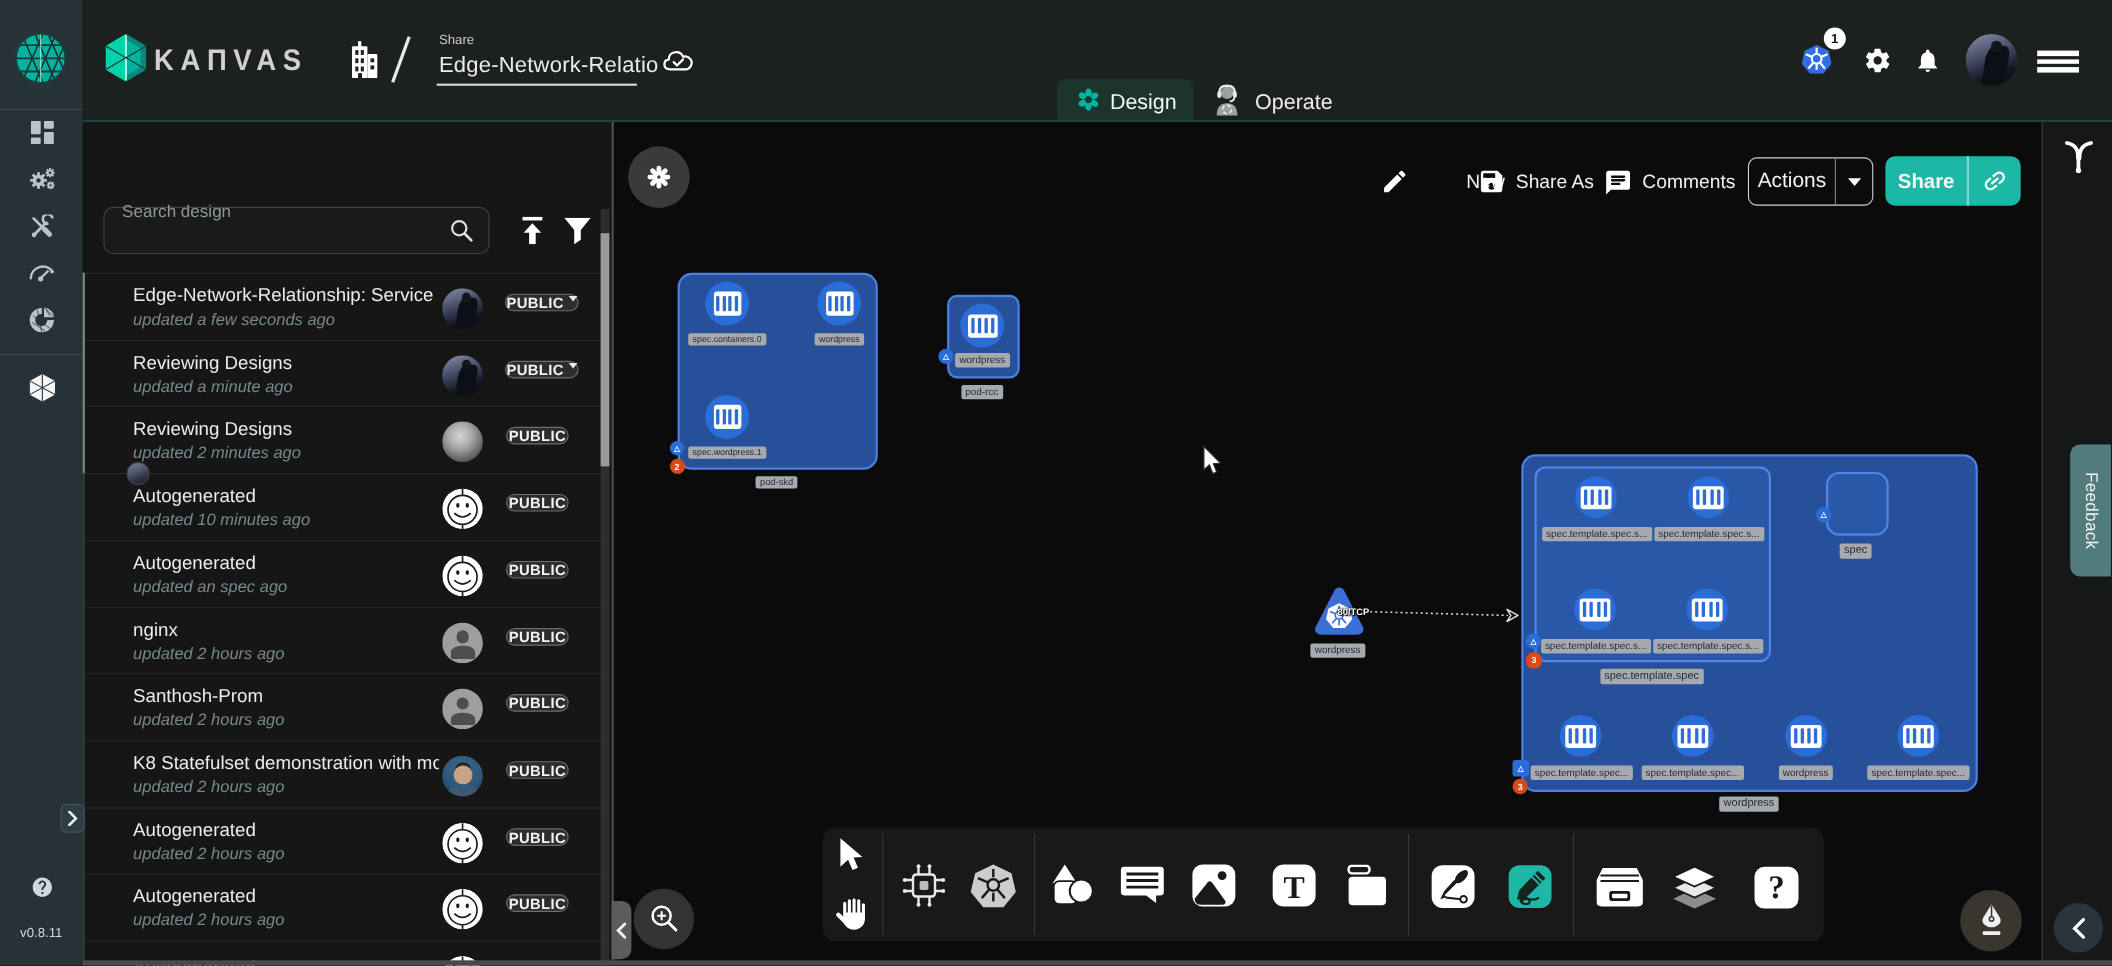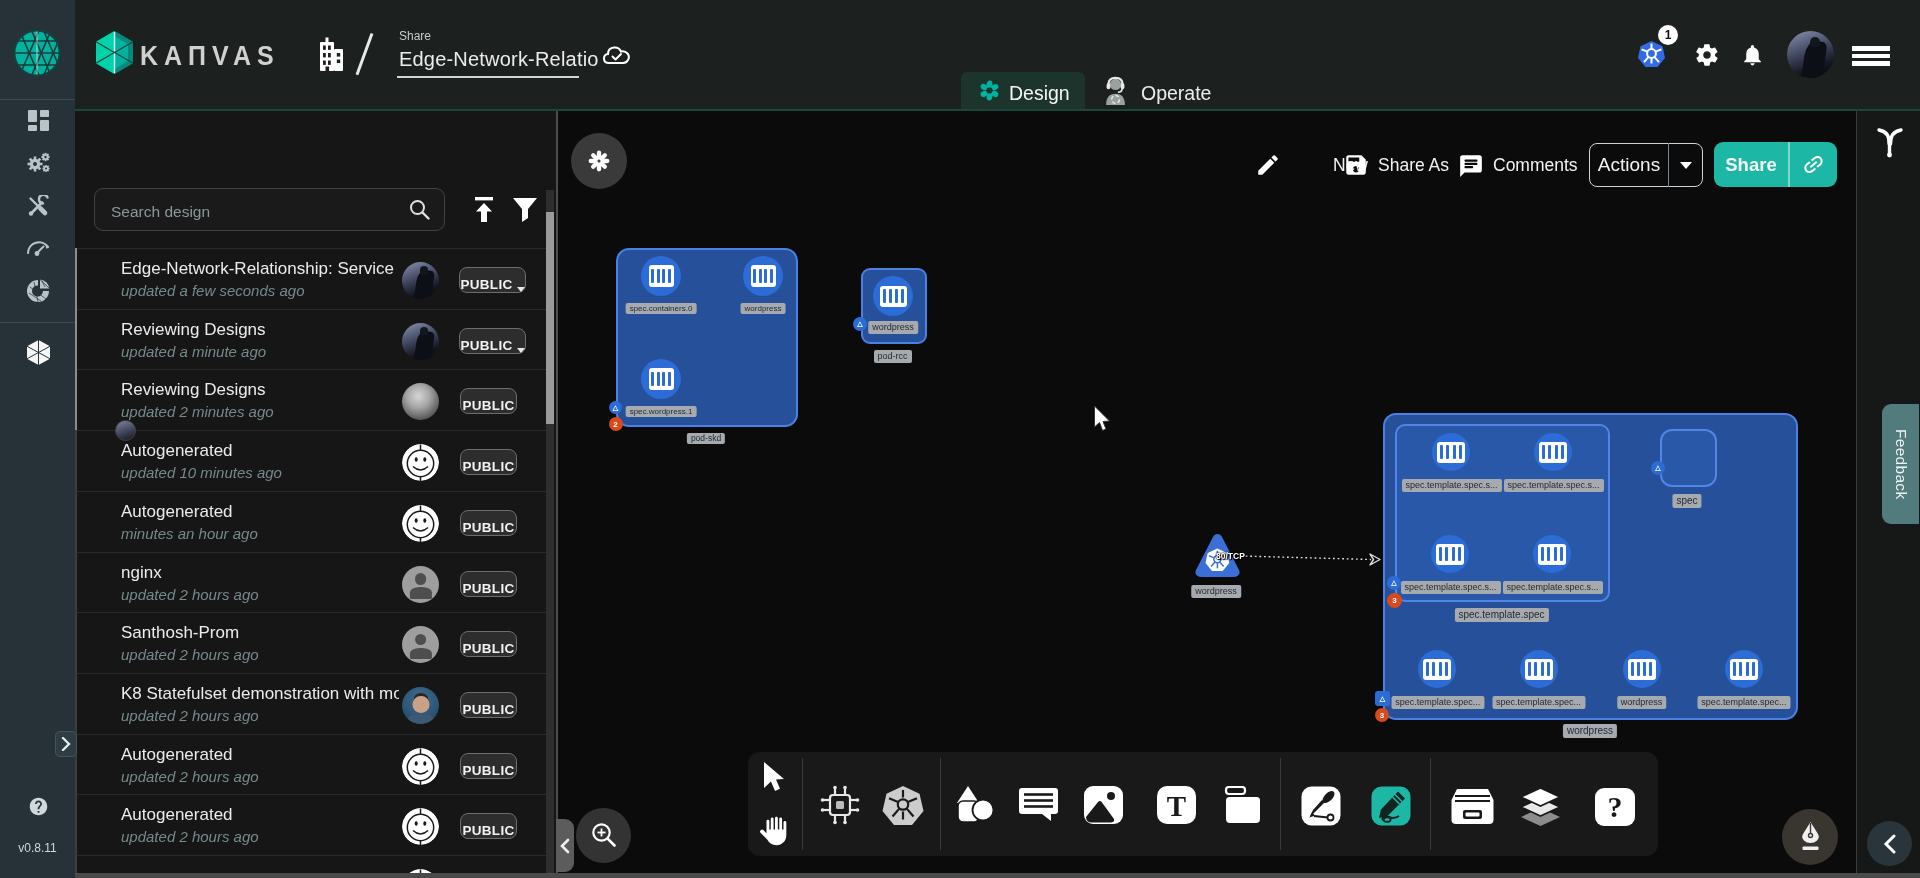--- a/index.html
+++ b/index.html
@@ -22,21 +22,21 @@
 .kg i{width:3px;height:64%;background:#2b6cd6;border-radius:1px}
 .chip{position:absolute;background:#a6aaae;color:#222a33;padding:0 4px;border-radius:2px;transform:translateX(-50%);white-space:nowrap;font-size:9px;line-height:13px}
 .bdg{position:absolute;border-radius:50%;display:flex;align-items:center;justify-content:center;color:#fff;font-weight:bold}
 .bdg.blue{background:#2b6cd6}
 .bdg.red{background:#d8491b}
 
 .row{position:absolute;left:0;width:472px;height:61px;border-top:1px solid #2a2a2a}
 .rt{position:absolute;left:46px;top:10px;font-size:17px;color:#ececec;white-space:nowrap;overflow:hidden;width:278px}
 .rs{position:absolute;left:46px;top:33px;font-size:15px;font-style:italic;color:#76898c;white-space:nowrap}
 .rav{position:absolute;left:327px;top:13px;width:37px;height:37px;border-radius:50%;overflow:hidden}
-.pub{position:absolute;left:384px;top:18px;width:67px;height:26px;border:1px solid #6d6d6d;border-radius:8px;background:#2d2d2d;color:#f2f2f2;font-size:13.5px;font-weight:bold;letter-spacing:.3px;display:flex;align-items:flex-end;justify-content:center;gap:4px}
+.pub{position:absolute;left:384px;top:18px;width:67px;height:16px;border:1px solid #6d6d6d;border-radius:8px;background:#2d2d2d;color:#f2f2f2;font-size:13.5px;font-weight:bold;letter-spacing:.3px;display:flex;align-items:flex-start;justify-content:center;gap:4px}
 .pub.nc{width:57px;left:385px}
 .caret{width:0;height:0;border-left:4.5px solid transparent;border-right:4.5px solid transparent;border-top:5px solid #e8e8e8;margin-top:1px}
 
 .av-photo{width:100%;height:100%;background:linear-gradient(160deg,#8d94ab 0%,#646c88 22%,#353b52 50%,#12141e 75%,#08090d 100%);position:relative}
 .av-photo:before{content:"";position:absolute;right:18%;top:22%;width:45%;height:78%;background:#0d0f16;border-radius:45% 20% 5% 5%;transform:rotate(8deg)}.av-photo:after{content:"";position:absolute;right:30%;top:12%;width:22%;height:22%;background:#14161e;border-radius:50% 50% 20% 20%}
 .av-person{width:100%;height:100%;background:#9e9e9e;position:relative}
 .av-person:before{content:"";position:absolute;left:50%;top:20%;transform:translateX(-50%);width:32%;height:32%;border-radius:50%;background:#4e4e4e}
 .av-person:after{content:"";position:absolute;left:50%;top:58%;transform:translateX(-50%);width:60%;height:32%;border-radius:45% 45% 8% 8%;background:#4e4e4e}
 .av-gray{width:100%;height:100%;background:radial-gradient(circle at 44% 36%,#d6d6d6 0%,#a8a8a8 35%,#565656 75%,#262626 100%)}
 .av-guy{width:100%;height:100%;background:radial-gradient(circle at 50% 30%,#3e6a8a 0%,#2e577a 55%,#1d3c57 100%);position:relative}
@@ -154,21 +154,21 @@
   </div>
 
   <div class="abs" style="left:1777px;top:46px;width:38px;height:4.5px;background:#fff"></div>
   <div class="abs" style="left:1777px;top:53.5px;width:38px;height:4.5px;background:#fff"></div>
   <div class="abs" style="left:1777px;top:61px;width:38px;height:4.5px;background:#fff"></div>
 </div>
 <div id="tealline"></div>
 <div id="panel">
 
   <div class="abs" style="left:19px;top:77px;width:351px;height:43px;border:1px solid #424242;border-radius:9px;background:#1a1a1a"></div>
-  <div class="abs" style="left:36px;top:92px;font-size:15.5px;color:#8b9899">Search design</div>
+  <div class="abs" style="left:36px;top:73px;font-size:15.5px;color:#8b9899">Search design</div>
   <svg class="abs" style="left:333px;top:87px" width="23" height="23" viewBox="0 0 23 23">
     <circle cx="9.5" cy="9.5" r="6.5" fill="none" stroke="#e0e0e0" stroke-width="2"></circle>
     <line x1="14.5" y1="14.5" x2="20.5" y2="20.5" stroke="#e0e0e0" stroke-width="2.4" stroke-linecap="round"></line>
   </svg>
 
   <svg class="abs" style="left:397px;top:86px" width="24" height="25" viewBox="0 0 24 25" fill="#fff">
     <rect x="3" y="0" width="18" height="3.4"></rect>
     <path d="M12 6 L20 14.5 L15 14.5 L15 25 L9 25 L9 14.5 L4 14.5 Z"></path>
   </svg>
 
@@ -203,21 +203,21 @@
   <div class="row" style="top:319.1px">
     <div class="rt">Autogenerated</div>
     <div class="rs">updated 10 minutes ago</div>
     <div class="rav"><svg width="37" height="37" viewBox="0 0 37 37">
             <use href="#smiley"></use>
           </svg></div>
     <div class="pub nc">PUBLIC</div>
   </div>
   <div class="row" style="top:379.8px">
     <div class="rt">Autogenerated</div>
-    <div class="rs">minutes an hour ago</div>
+    <div class="rs">updated an spec ago</div>
     <div class="rav"><svg width="37" height="37" viewBox="0 0 37 37">
             <use href="#smiley"></use>
           </svg></div>
     <div class="pub nc">PUBLIC</div>
   </div>
   <div class="row" style="top:440.5px">
     <div class="rt">nginx</div>
     <div class="rs">updated 2 hours ago</div>
     <div class="rav">
           <div class="av-person"></div>

